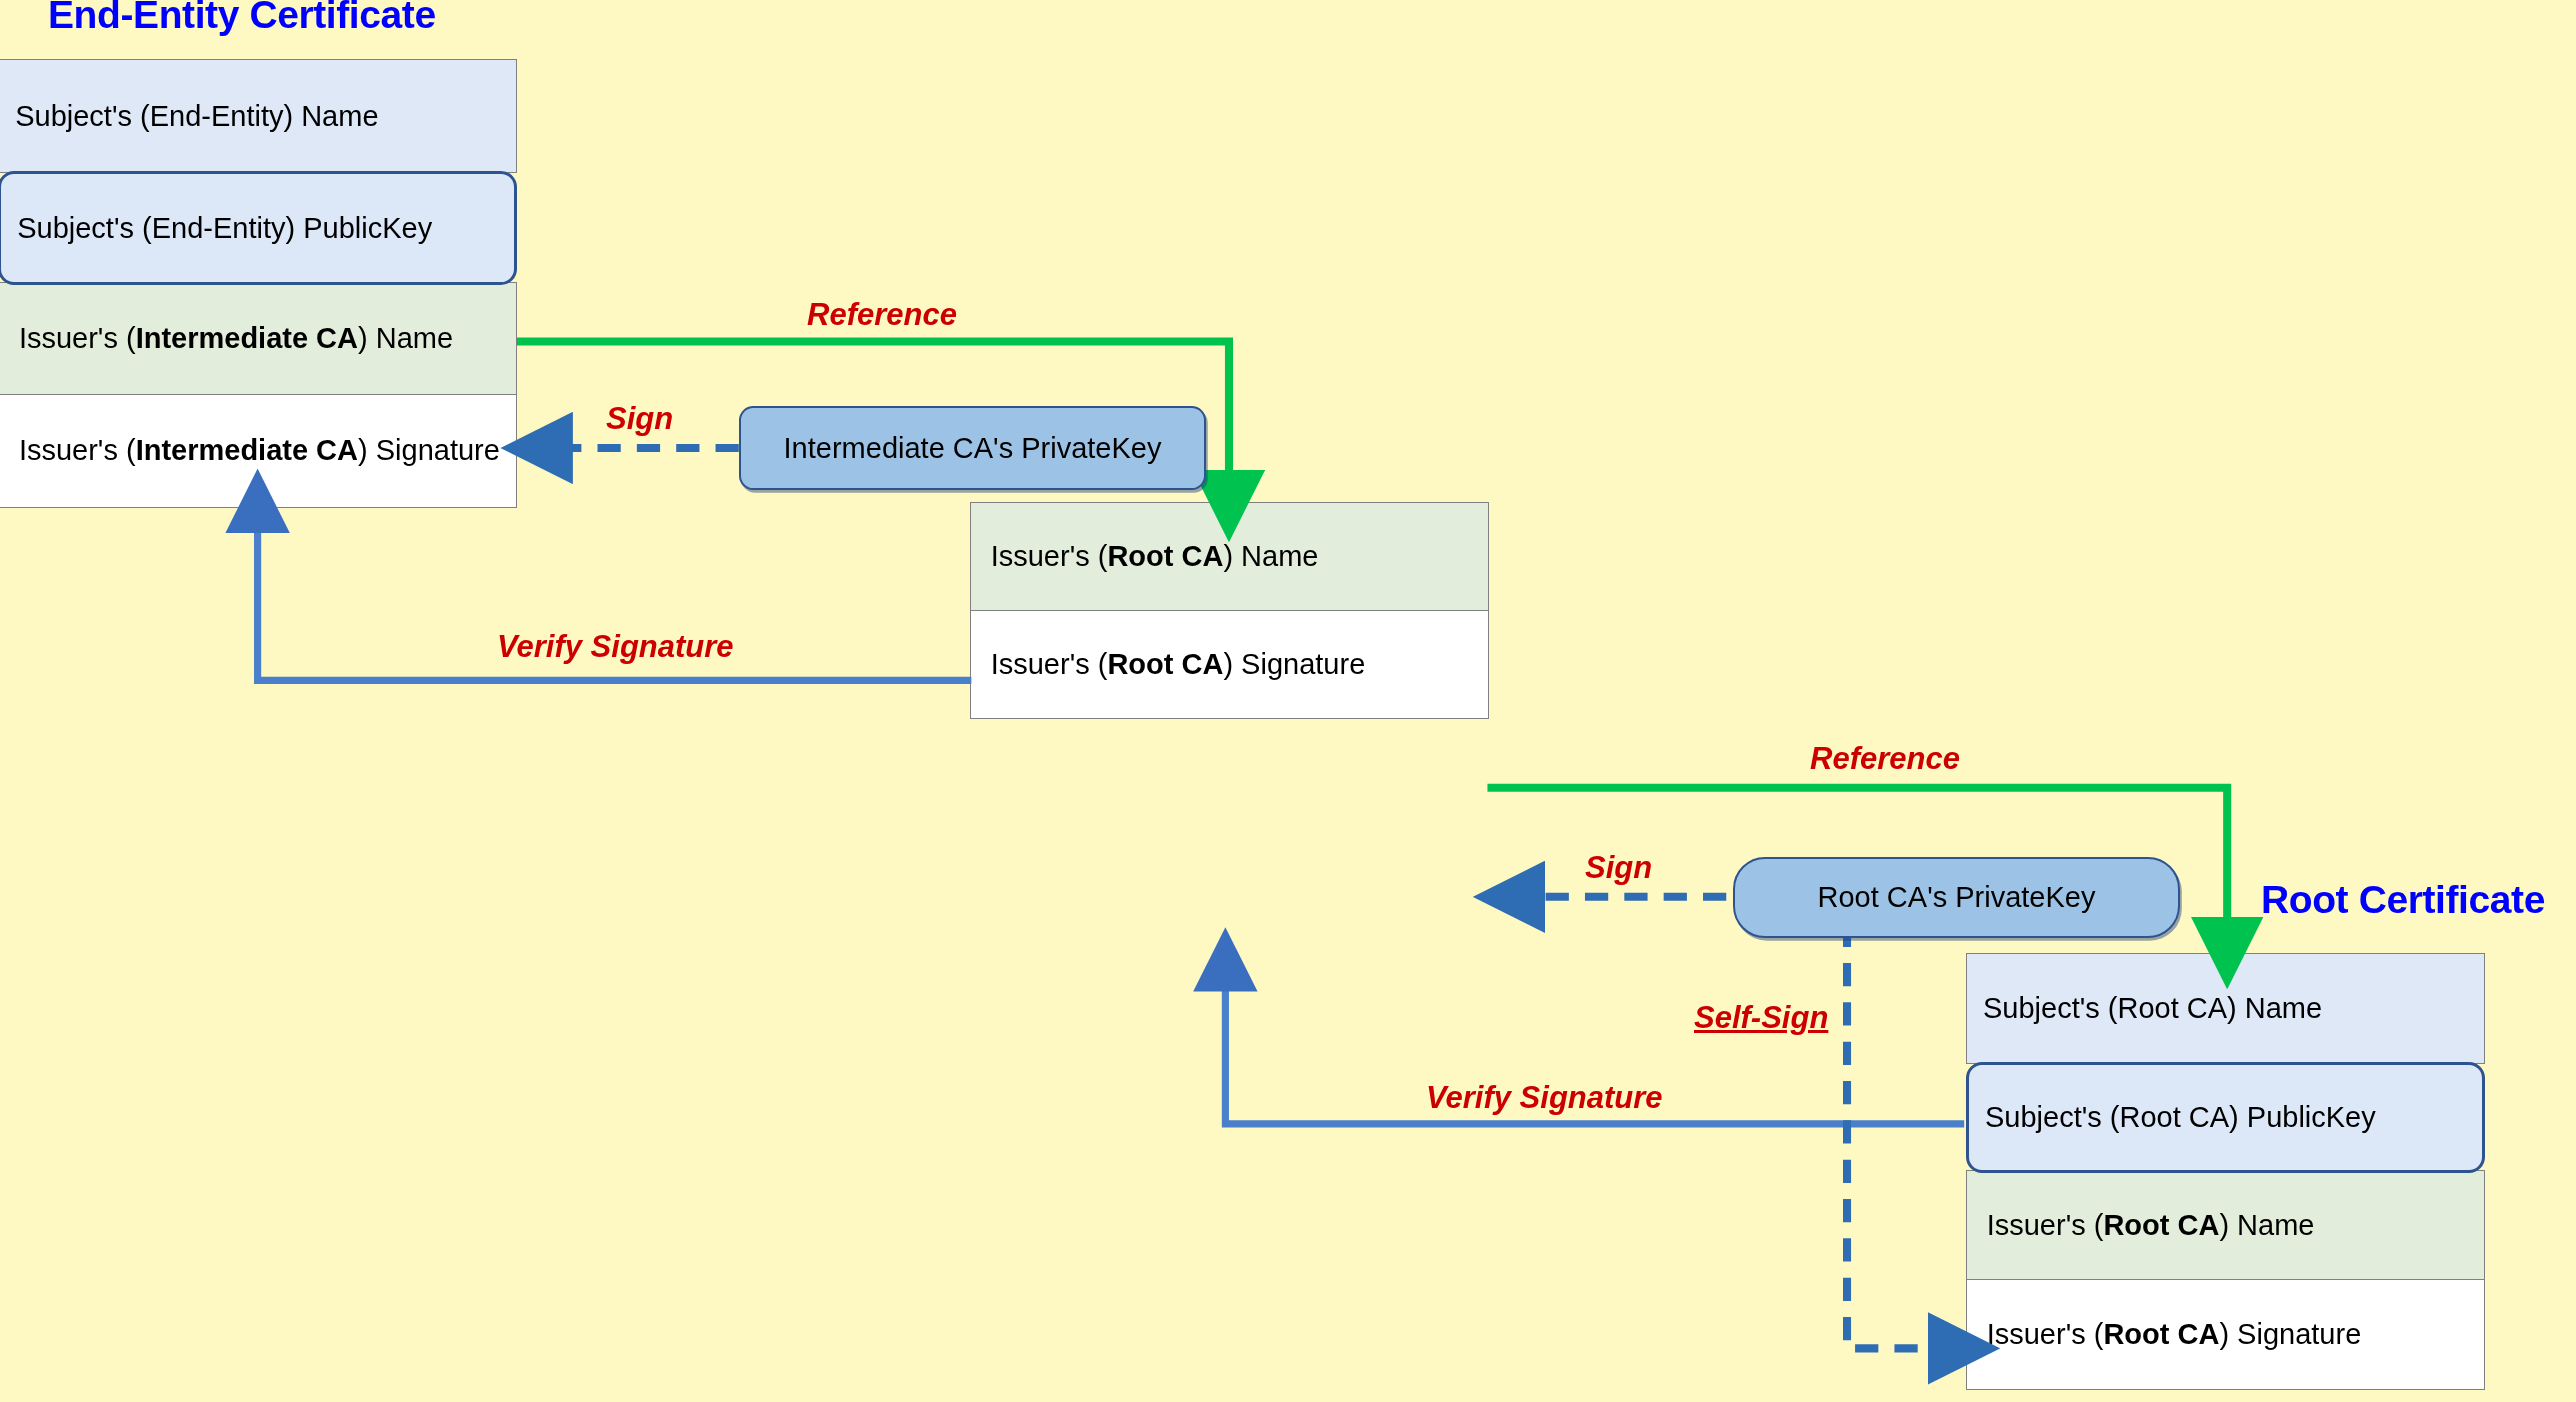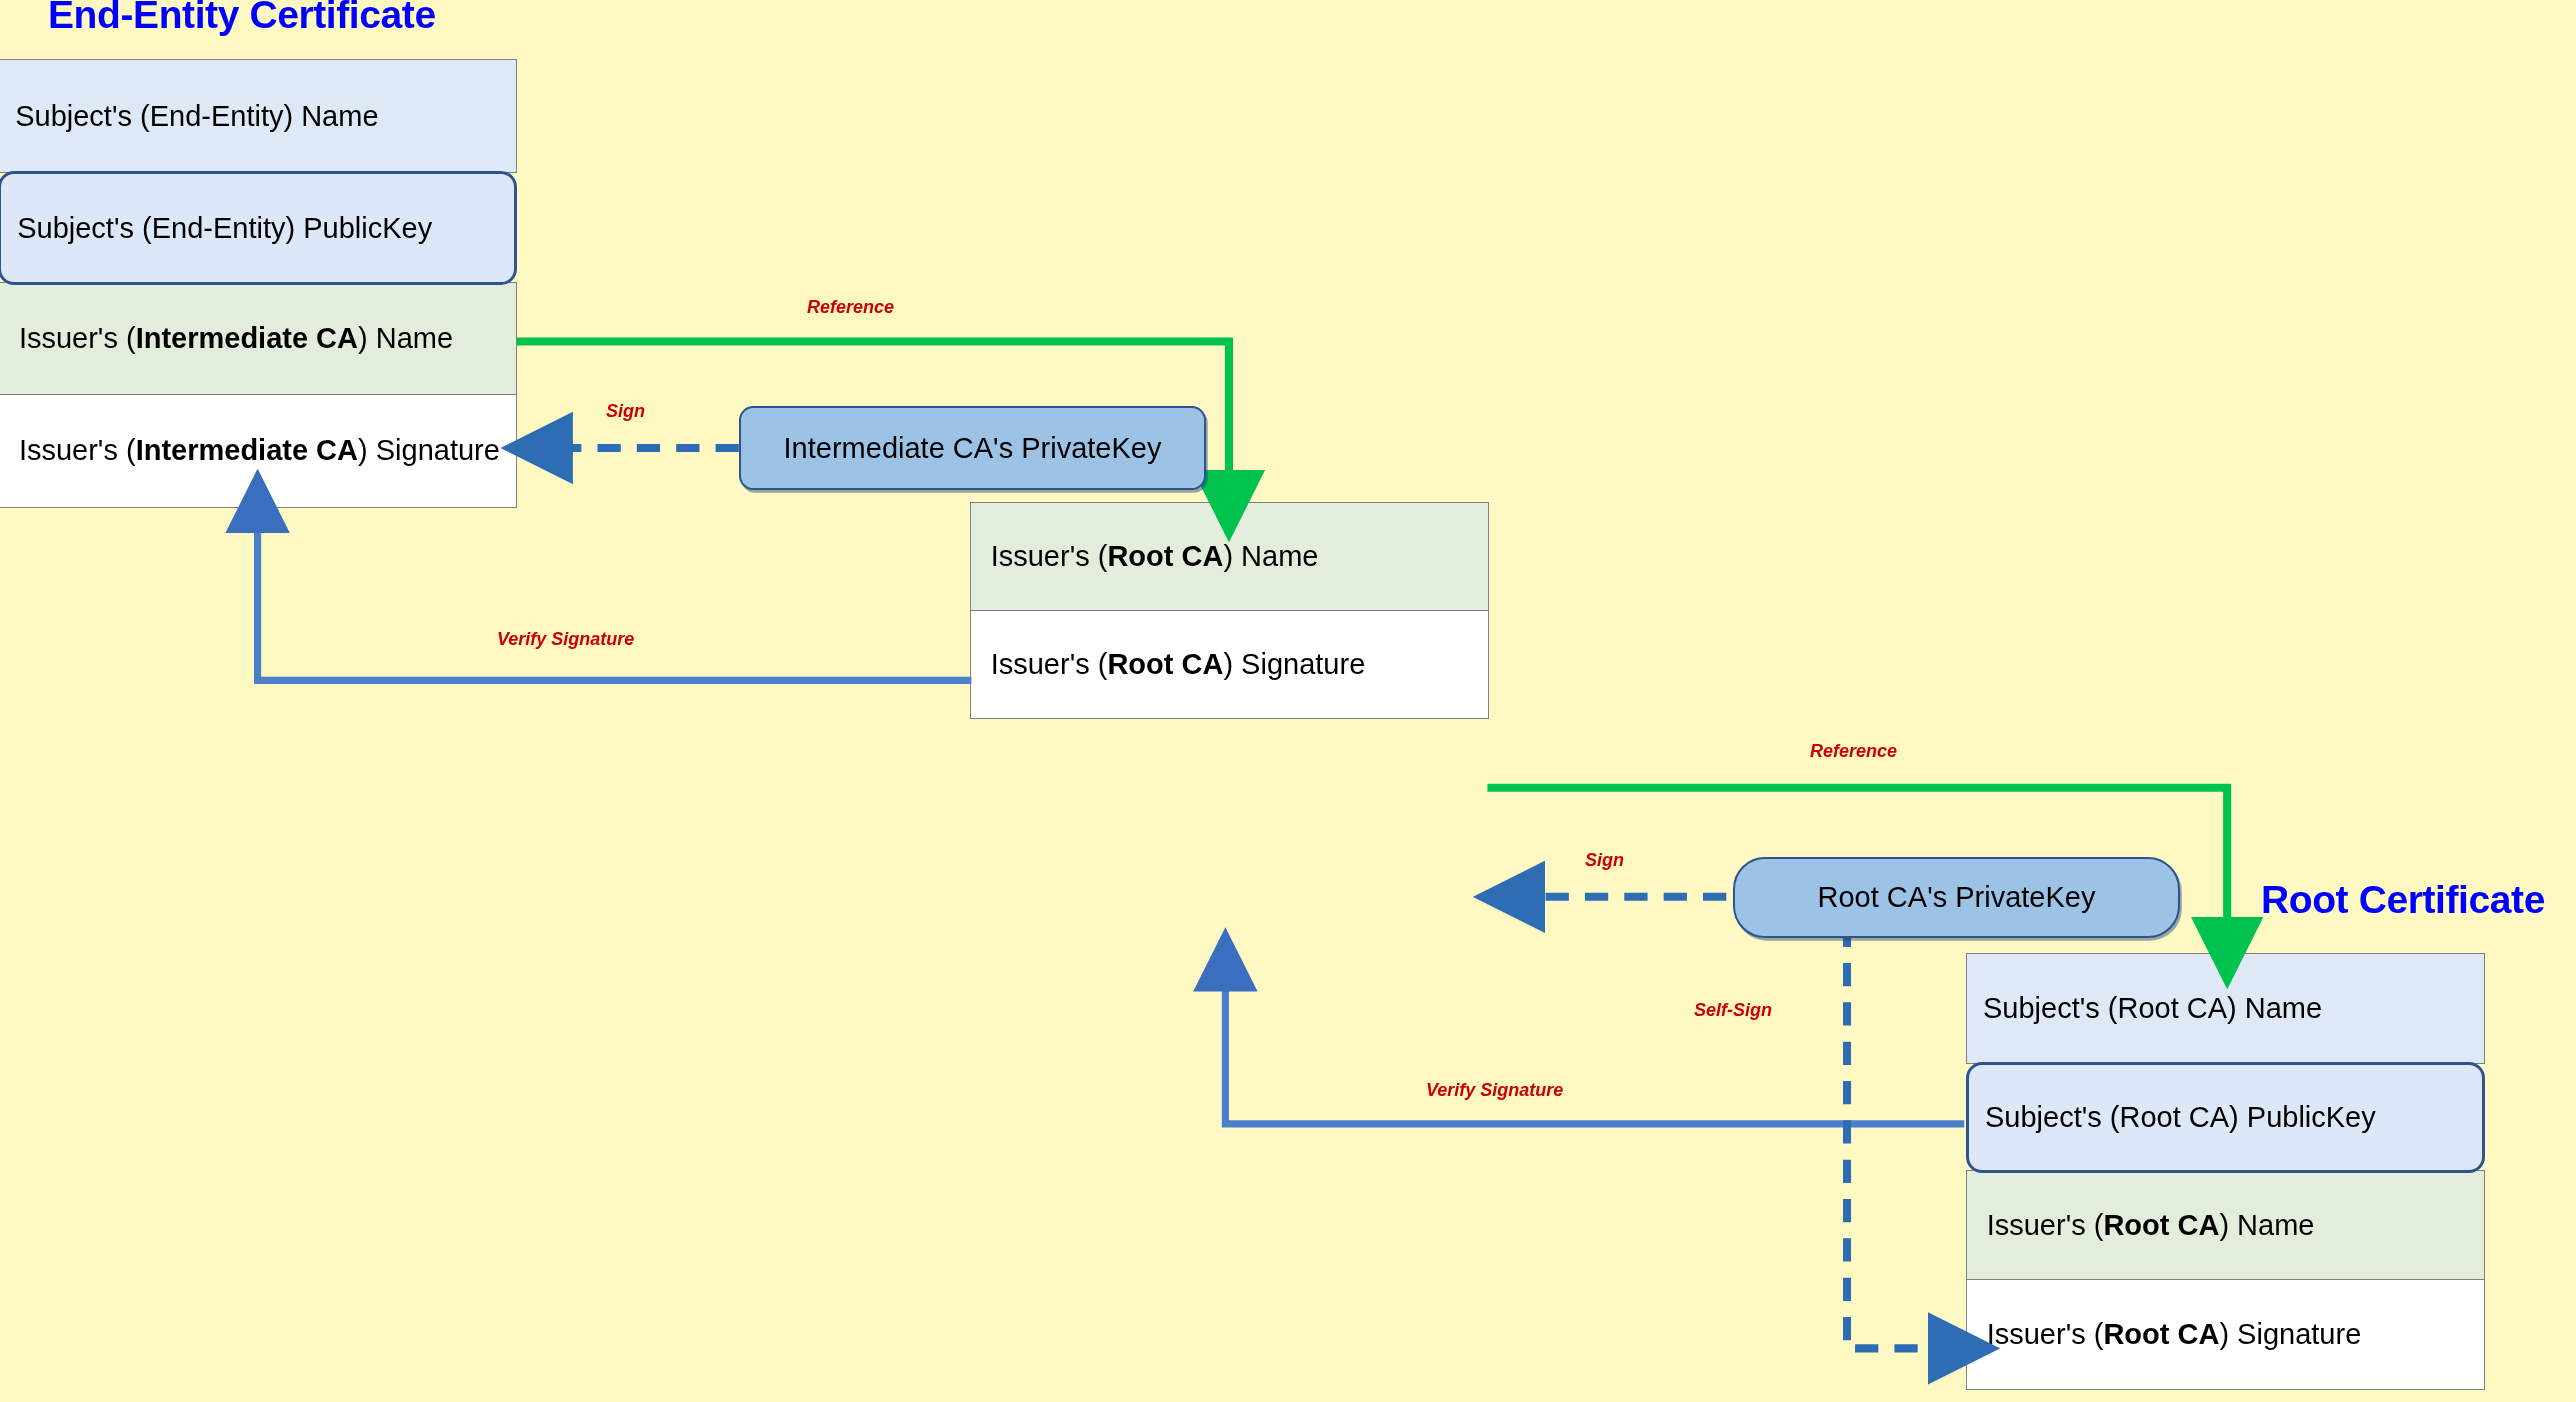--- a/index.html
+++ b/index.html
@@ -90,21 +90,21 @@
     box-shadow: 1.8px 2.7px 0 rgba(30,60,120,0.45);
     z-index: 6;
   }
 
   
   .edge-label {
     position: absolute;
     color: #CC0000;
     font-style: italic;
     font-weight: bold;
-    font-size: 18px;
+    font-size: 31px;
     font-family: "Liberation Sans", sans-serif;
     white-space: nowrap;
     z-index: 7;
   }
 
   
   #wires {
     position: absolute;
     left: 0;
     top: 0;
@@ -210,18 +210,18 @@
   <div class="edge-label" style="left:807px; top:297px;">Reference</div>
 
   <div class="edge-label" style="left:606px; top:401px;">Sign</div>
 
   <div class="edge-label" style="left:497px; top:629px;">Verify Signature</div>
 
   <div class="edge-label" style="left:1810px; top:741px;">Reference</div>
 
   <div class="edge-label" style="left:1585px; top:850px;">Sign</div>
 
-  <div class="edge-label" style="left:1694px; top:1000px;">Self-Sign</div>
+  <div class="edge-label" style="left:1694px; top:1000px;text-decoration:underline;">Self-Sign</div>
 
   <div class="edge-label" style="left:1426px; top:1080px;">Verify Signature</div>
 
 </div>
 
 
 </body></html>

